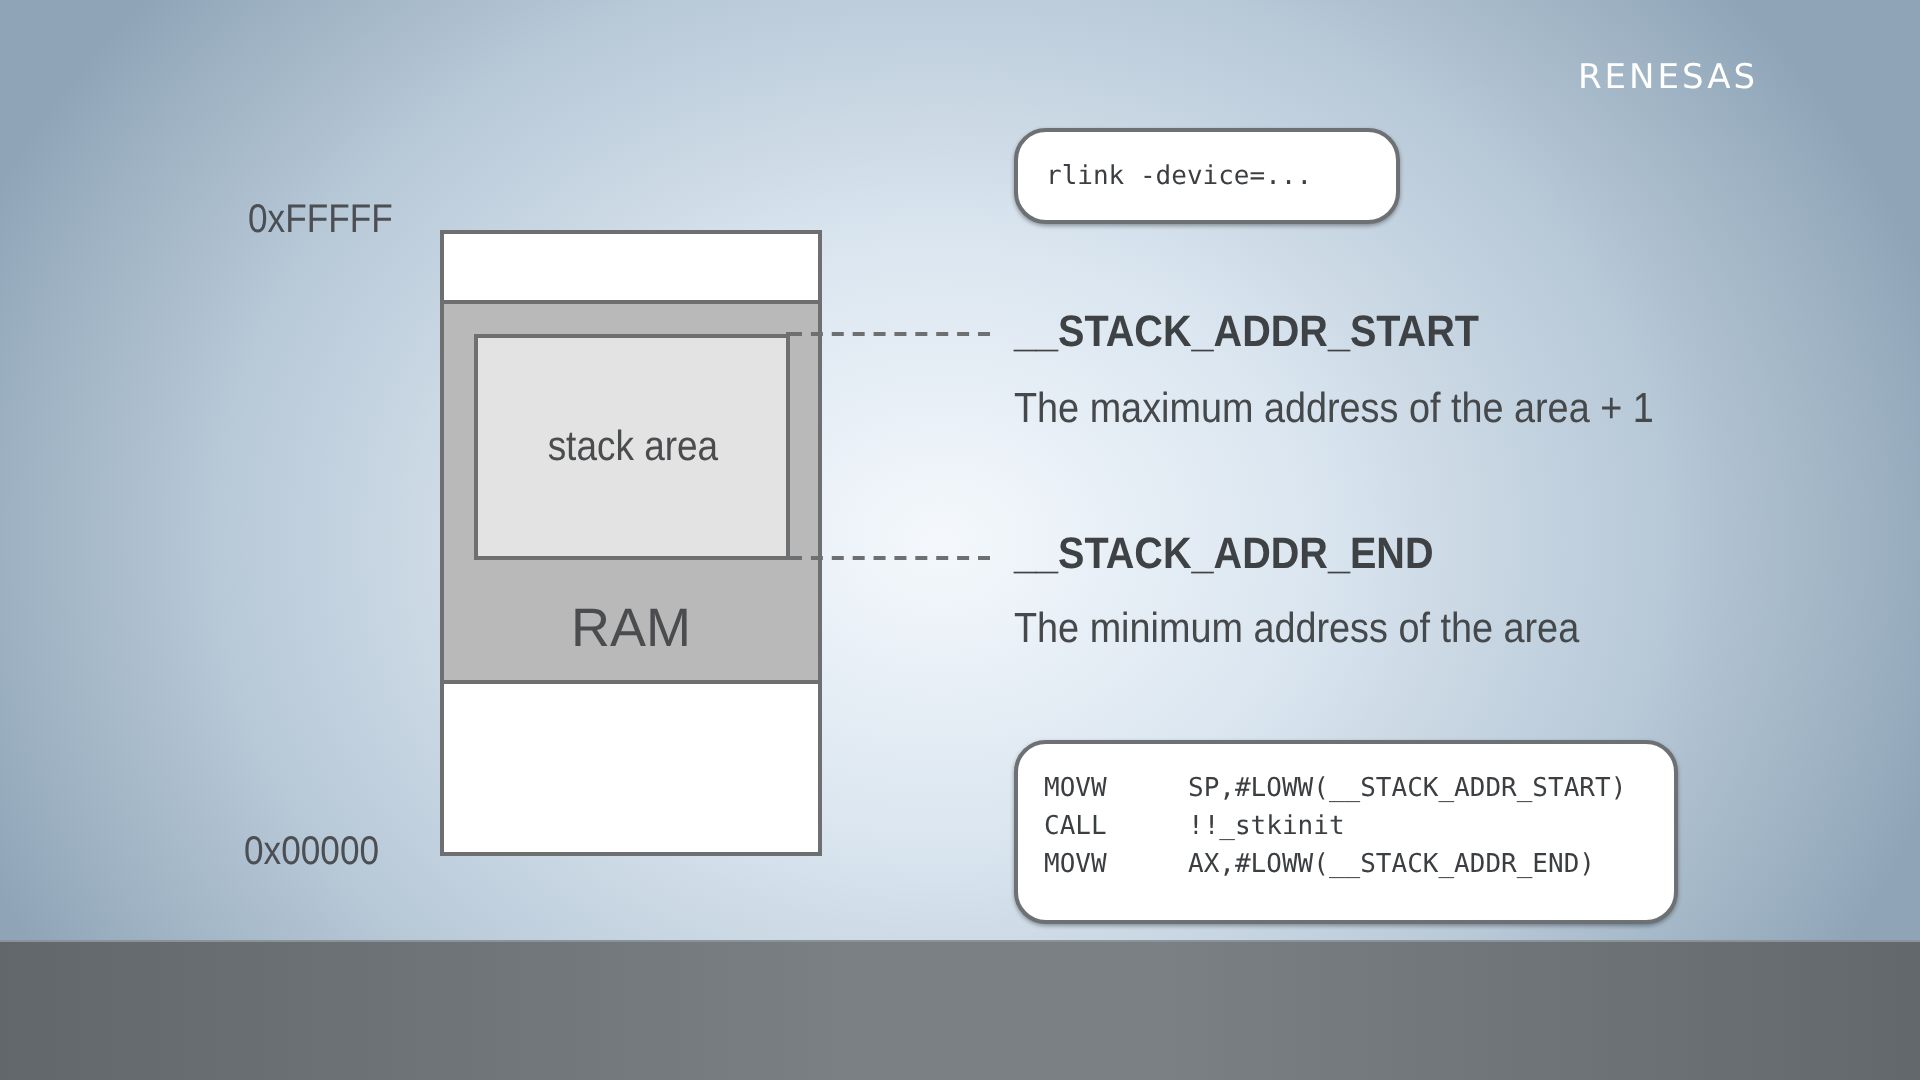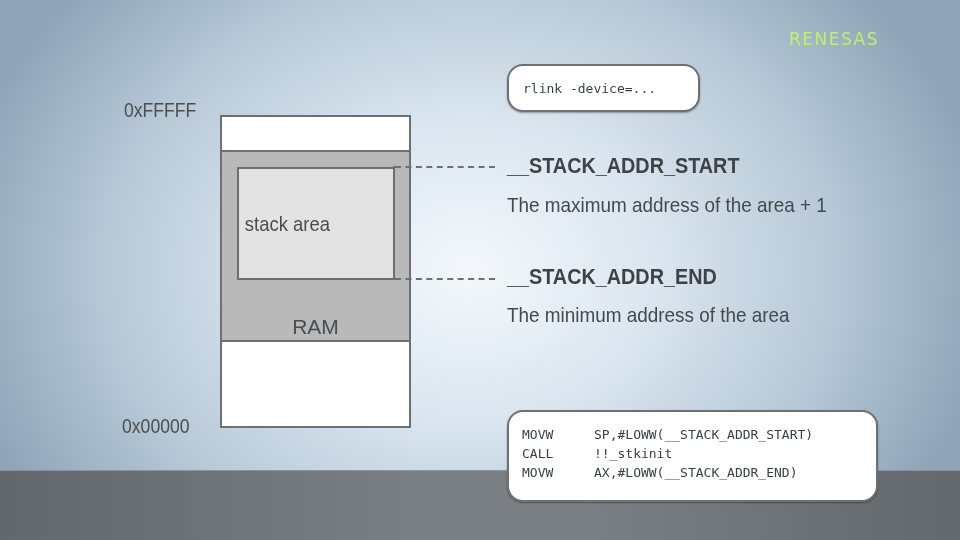--- a/index.html
+++ b/index.html
@@ -14,44 +14,44 @@
         radial-gradient(ellipse 520px 420px at 470px 270px, #f4f8fc 0%, #dbe6f0 35%, #b7c8d7 70%, #8fa5b7 100%);
     }
     .floor {
       position: absolute; left: 0; top: 470px; width: 960px; height: 70px;
       background: linear-gradient(90deg, #62676c 0%, #7a8084 45%, #7a8084 60%, #63686d 100%);
       border-top: 1px solid #8a9399;
     }
     .logo {
       position: absolute; left: 789px; top: 29px;
       font-family: "DejaVu Sans", sans-serif; font-size: 17px; letter-spacing: 1.5px;
-      color: #bef264; font-weight: normal;
+      color: #ffffff; font-weight: normal;
     }
     .addr-label {
       position: absolute; font-family: "Liberation Sans", sans-serif;
       font-size: 20px; color: #4b4f53; transform: scaleX(0.88); transform-origin: left;
     }
     .mem {
       position: absolute; left: 220px; top: 115px; width: 191px; height: 313px;
       border: 2px solid #6d6f71; box-sizing: border-box; background: #fff;
     }
     .ram {
       position: absolute; left: 0; top: 33px; width: 100%; height: 192px;
       background: #b9b9ba; border-top: 2px solid #6d6f71; border-bottom: 2px solid #6d6f71;
       box-sizing: border-box;
     }
     .stack-box {
       position: absolute; left: 15px; top: 15px; width: 158px; height: 113px;
       background: #e3e3e3; border: 2px solid #6d6f71; box-sizing: border-box;
-      display: flex; align-items: center; 
+      display: flex; align-items: center; justify-content: center;
     }
     .stack-label { font-size: 21px; color: #4a4c4e; transform: scaleX(0.88); }
     .ram-label {
       position: absolute; left: 0; width: 100%; top: 147px; text-align: center;
-      font-size: 21px; color: #4a4c4e; margin-top: 16px;
+      font-size: 27px; color: #4a4c4e;
     }
     .dash {
       position: absolute; height: 0; border-top: 2px dashed #6d6f71;
     }
     .sym {
       position: absolute; font-size: 22px; font-weight: bold; color: #3f4245;
       transform: scaleX(0.9); transform-origin: left;
     }
     .desc {
       position: absolute; font-size: 21px; color: #45494c;
@@ -90,17 +90,17 @@
 
 <div class="sym" style="left:507px; top:153px;">__STACK_ADDR_START</div>
 <div class="desc" style="left:507px; top:193px;">The maximum address of the area + 1</div>
 <div class="sym" style="left:507px; top:264px;">__STACK_ADDR_END</div>
 <div class="desc" style="left:507px; top:303px;">The minimum address of the area</div>
 
 <div class="codebox" style="left:507px; top:64px; width:193px; height:48px; padding:13px 0 0 14px;">
   <div class="code-line">rlink -device=...</div>
 </div>
 
-<div class="codebox" style="left:507px; top:370px; width:371px; height:92px; padding:13px 0 0 13px;margin-top:40px;">
+<div class="codebox" style="left:507px; top:370px; width:332px; height:92px; padding:13px 0 0 13px;">
   <div class="code-line"><span style="display:inline-block;width:72px;">MOVW</span><span>SP,#LOWW(__STACK_ADDR_START)</span></div>
   <div class="code-line"><span style="display:inline-block;width:72px;">CALL</span><span>!!_stkinit</span></div>
   <div class="code-line"><span style="display:inline-block;width:72px;">MOVW</span><span>AX,#LOWW(__STACK_ADDR_END)</span></div>
 </div>
 
 </body></html>

